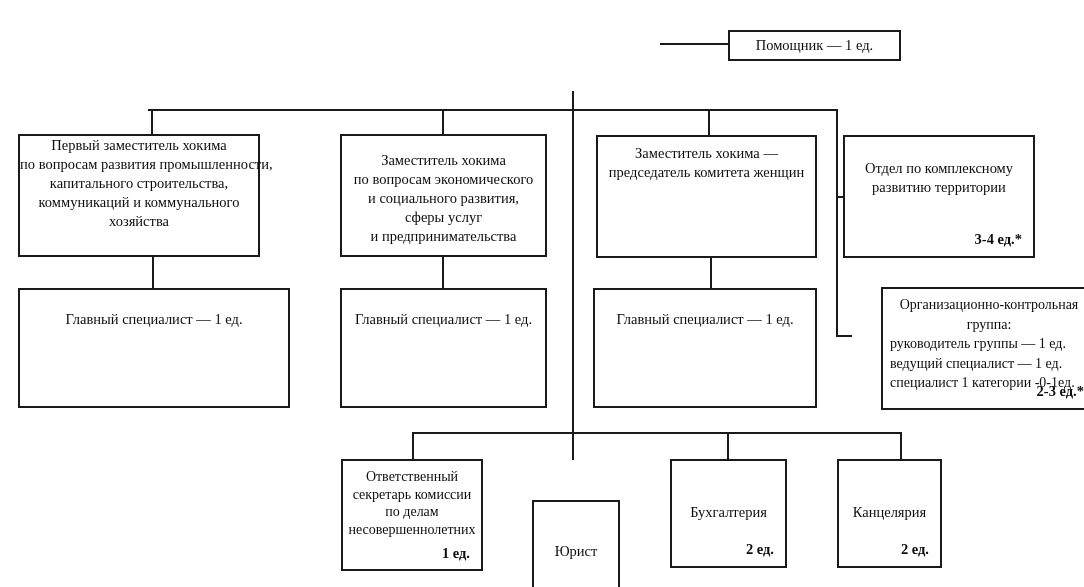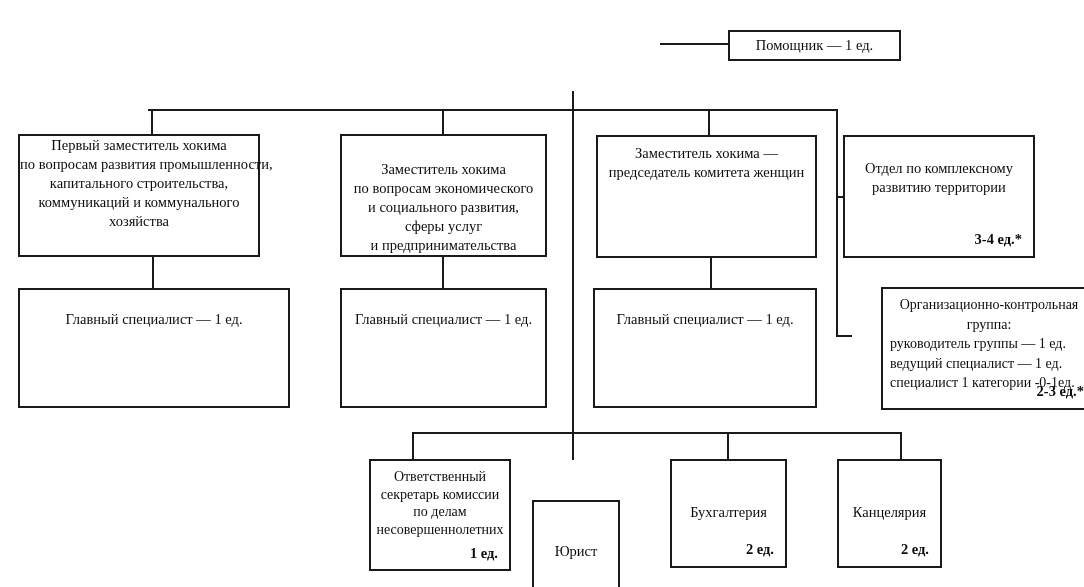--- a/index.html
+++ b/index.html
@@ -35,29 +35,29 @@
 
   
   .h, .v { position: absolute; background: #1a1a1a; }
   .h { height: 2px; }
   .v { width: 2px; }
 
   
   #hokim     { left: 486px; top: 13px;  width: 174px; height: 78px;  font-size: 15.5px; }
   #assistant { left: 728px; top: 30px;  width: 173px; height: 31px;  }
   #d1 { left: 18px;  top: 134px; width: 242px; height: 123px; }
-  #d2 { left: 340px; top: 134px; width: 207px; height: 123px; padding-top: 24px; }
+  #d2 { left: 340px; top: 134px; width: 207px; height: 123px; padding-top: 15px; }
   #d3 { left: 596px; top: 135px; width: 221px; height: 123px; padding-top: 7px; }
   #d4 { left: 843px; top: 135px; width: 192px; height: 123px; padding-top: 22px; }
   #s1 { left: 18px;  top: 288px; width: 272px; height: 120px; padding-top: 20px; }
   #s2 { left: 340px; top: 288px; width: 207px; height: 120px; padding-top: 20px; }
   #s3 { left: 593px; top: 288px; width: 224px; height: 120px; padding-top: 20px; }
   #s4 { left: 852px; top: 287px; width: 216px; height: 123px; padding-top: 6px; line-height: 19.5px; font-size: 14px; margin-left: 29px; }
   #s4 .staff { text-align: left; padding-left: 7px; }
-  #b1 { left: 341px; top: 459px; width: 142px; height: 112px; padding-top: 7px; font-size: 14px; line-height: 17.5px; margin-left: 28px; }
+  #b1 { left: 341px; top: 459px; width: 142px; height: 112px; padding-top: 7px; font-size: 14px; line-height: 17.5px; }
   #b2 { left: 532px; top: 460px; width: 88px;  height: 111px; padding-top: 40px; margin-top: 40px; }
   #b3 { left: 670px; top: 459px; width: 117px; height: 109px; padding-top: 42px; }
   #b4 { left: 837px; top: 459px; width: 105px; height: 109px; padding-top: 42px; }
 
   
   #l-assist { left: 660px; top: 43px;  width: 68px;  }
   #l-trunk  { left: 572px; top: 91px;  height: 369px; }
   #l-top    { left: 148px; top: 109px; width: 690px; }
   #l-drop1  { left: 151px; top: 111px; height: 23px; }
   #l-drop2  { left: 442px; top: 111px; height: 23px; }

